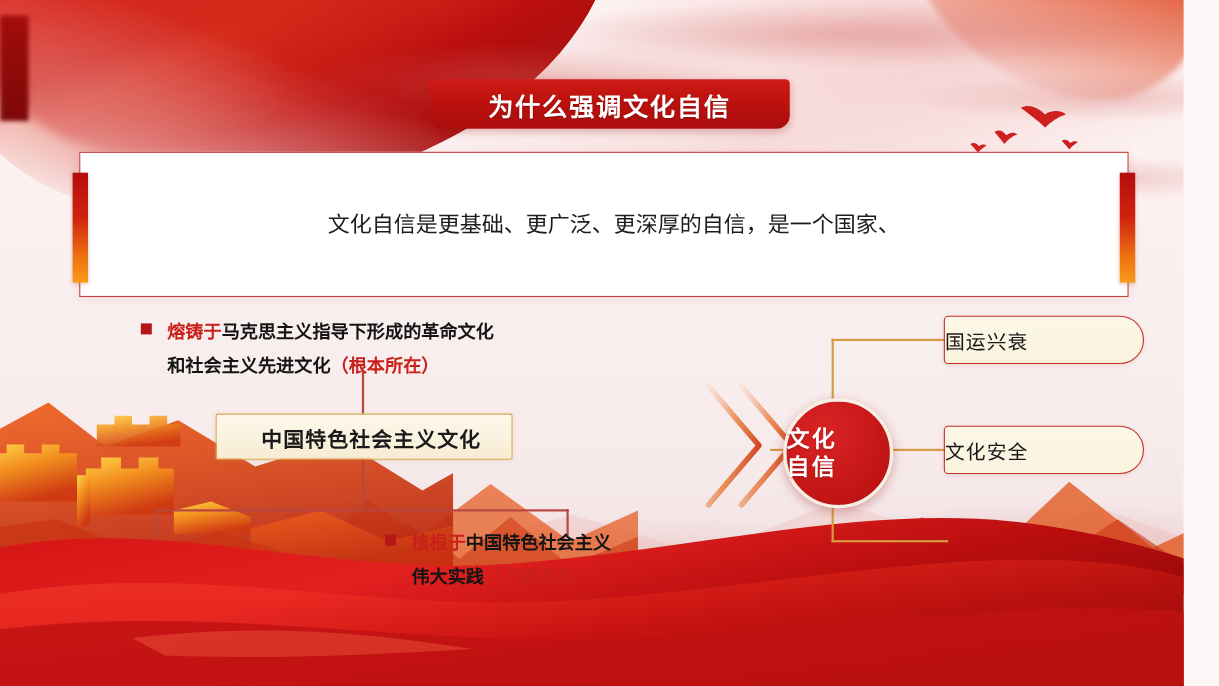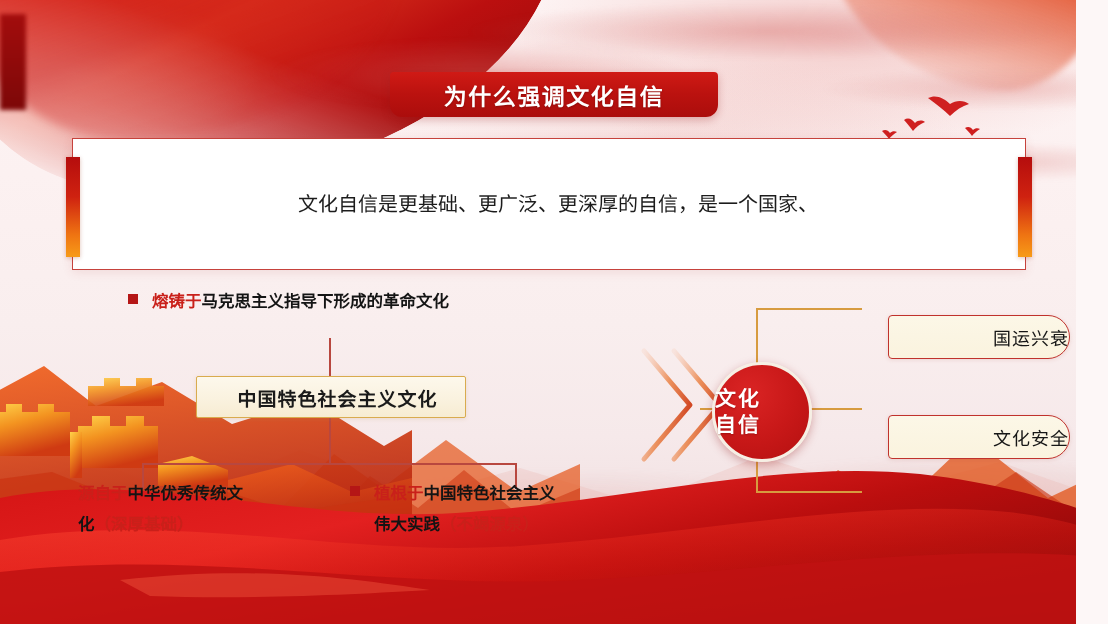--- a/index.html
+++ b/index.html
@@ -160,27 +160,26 @@
 
   
   .rconn{position:absolute;background:#d79b3f;}
   .rc-v{left:756px;top:308px;width:2px;height:185px;}
   .rc-h1{left:756px;top:308px;width:106px;height:2px;}
   .rc-h2{left:756px;top:408px;width:106px;height:2px;}
   .rc-h3{left:756px;top:491px;width:106px;height:2px;}
   .rc-stub{left:700px;top:408px;width:58px;height:2px;}
 
   .rbox{
-    position:absolute;left:888px;width:180px;height:42px;
+    position:absolute;left:858px;width:180px;height:42px;
     background:linear-gradient(180deg,#fcf7e7 0%,#faf3de 100%);
     border:1.6px solid #c0322c;
     border-radius:4px 22px 22px 4px;
-    display:flex;align-items:center;justify-content:flex-end;
+    display:flex;align-items:center;justify-content:flex-start;
     box-shadow:0 1px 4px rgba(170,70,60,.14);
-    margin-top:28px;
   }
   .rbox span{
     font-family:"DejaVu Sans","Liberation Sans",sans-serif;
     font-size:18px;color:#161616;letter-spacing:1px;
   }
   .rb1{top:287px;}
   .rb2{top:387px;}
   .rb3{top:470px;}
 </style>
 </head>
@@ -275,30 +274,27 @@
   </div>
 
   <div class="conn c-v-top"></div>
   <div class="conn c-v-mid"></div>
   <div class="conn c-h-split"></div>
   <div class="conn c-v-left"></div>
   <div class="conn c-v-right"></div>
 
   <div class="node-text n-top">
     <span class="bullet-sq"></span><span class="em">熔铸于</span><span>马克思主义指导下形成的革命文化</span>
+    <span class="l2"><span>和社会主义先进文化</span><span class="paren">（根本所在）</span></span>
   </div>
 
   <div class="center-box">
     <span>中国特色社会主义文化</span>
   </div>
 
-  <div class="node-text n-bl">
-    <span class="em">源自于</span><span>中华优秀传统文</span>
-    <span class="l2"><span>化</span><span class="paren">（深厚基础）</span></span>
-  </div>
 
   <div class="node-text n-br">
     <span class="bullet-sq"></span><span class="em">植根于</span><span>中国特色社会主义</span>
     <span class="l2"><span>伟大实践</span><span class="paren">（不竭源泉）</span></span>
   </div>
 
   <svg class="chev" viewBox="0 0 90 120">
     <defs>
       <linearGradient id="chg" x1="0" y1="0" x2="1" y2="0.5">
         <stop offset="0%" stop-color="#f6b089" stop-opacity="0.15"></stop>

